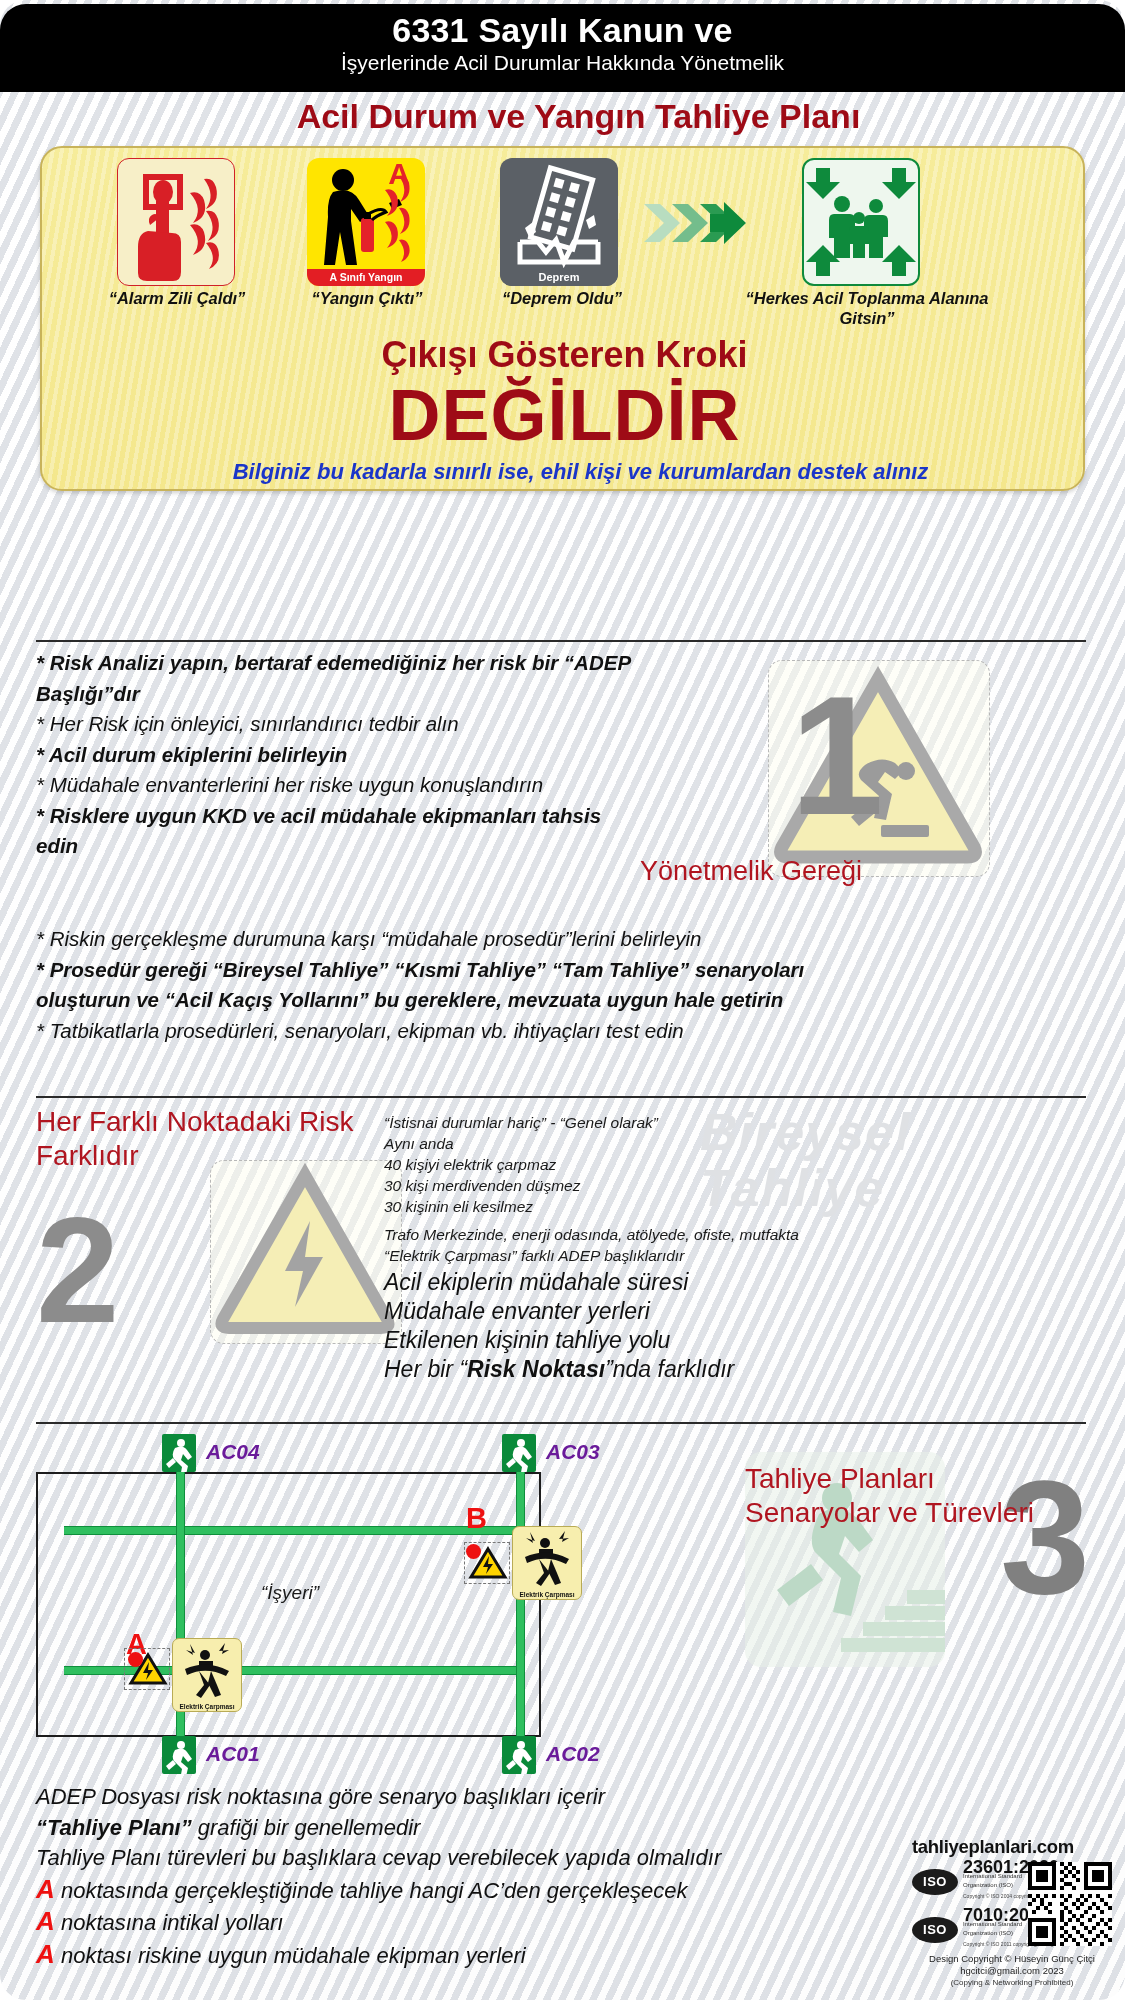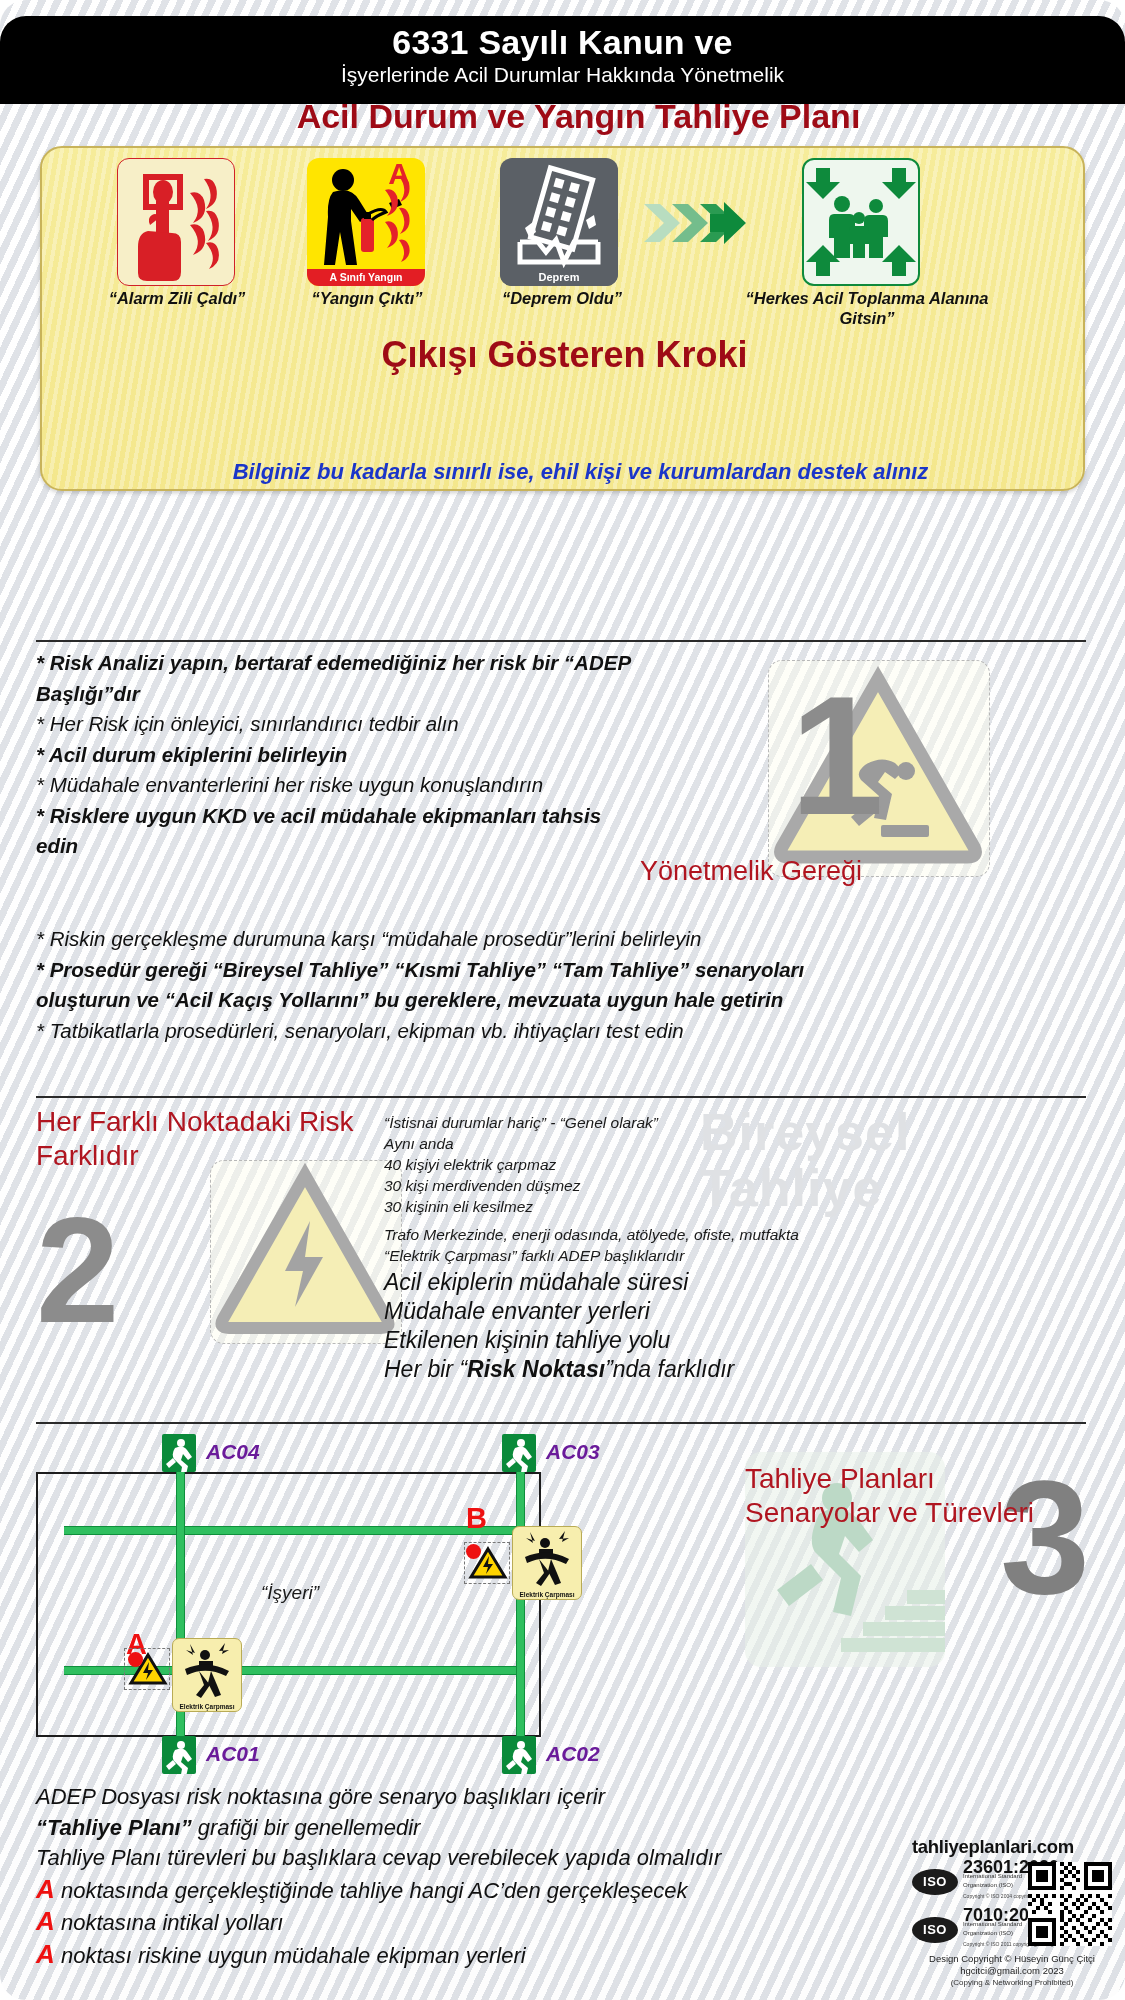--- a/index.html
+++ b/index.html
@@ -16,21 +16,21 @@
         rgba(255,255,255,.95) 0px, rgba(255,255,255,.95) 7px,
         rgba(222,225,230,.95) 7px, rgba(222,225,230,.95) 14px),
       linear-gradient(170deg,#fdfdfd 0%,#f2f3f5 45%,#d7d9dd 100%);
     box-sizing:border-box;
     border-radius:26px;
     overflow:hidden;
   }
 
   
   .hdr{
-    position:absolute;left:0;top:16px;width:1125px;height:88px;
+    position:absolute;left:0;top:4px;width:1125px;height:88px;
     background:#000;border-radius:26px 26px 0 0;
     text-align:center;color:#fff;
     box-sizing:border-box;padding-top:6px;
   }
   .hdr-t1{font-size:34px;font-weight:bold;letter-spacing:.2px;line-height:40px;}
   .hdr-t2{font-size:21px;font-weight:normal;line-height:26px;}
 
   .subtitle{
     position:absolute;left:0;top:96px;width:1125px;text-align:center;
     color:#9e0b16;font-size:34px;font-weight:bold;line-height:40px;padding-left:16px;
@@ -113,21 +113,21 @@
   .s2-head{
     position:absolute;left:36px;top:1105px;width:330px;
     color:#b01520;font-size:28px;line-height:34px;
   }
   .badge-2{
     position:absolute;left:36px;top:1195px;width:130px;height:150px;
     font-size:150px;font-weight:bold;color:#8c8c8c;line-height:150px;text-align:left;
   }
   .ghost{
     position:absolute;color:#dfe1e4;font-weight:bold;font-size:52px;
-    line-height:56px;letter-spacing:1px;text-align:left;
+    line-height:56px;letter-spacing:1px;text-align:left;font-style:italic;
   }
   .s2-sm{
     position:absolute;left:384px;top:1112px;width:560px;
     font-size:15.5px;line-height:21px;color:#1a1a1a;font-style:italic;
   }
   .s2-sm .gap{display:block;height:7px;}
   .s2-big{
     position:absolute;left:384px;top:1268px;width:600px;
     font-size:23px;line-height:29px;color:#111;font-style:italic;
   }
@@ -306,20 +306,21 @@
         </div>
       </div>
     </div>
 
     <div class="cap" style="left:40px;top:140px;width:190px;">“Alarm Zili Çaldı”</div>
     <div class="cap" style="left:230px;top:140px;width:190px;">“Yangın Çıktı”</div>
     <div class="cap" style="left:425px;top:140px;width:190px;">“Deprem Oldu”</div>
     <div class="cap" style="left:700px;top:140px;width:250px;">“Herkes Acil Toplanma Alanına Gitsin”</div>
 
     <div class="krokiline">Çıkışı Gösteren Kroki</div>
+    <div class="degildir">DEĞİLDİR</div>
     <div class="ybot">Bilginiz bu kadarla sınırlı ise, ehil kişi ve kurumlardan destek alınız</div>
   </div>
 
   <div class="rule" style="left:36px;top:640px;width:1050px;"></div>
 
   <div class="s1-list">
     <div class="b">* Risk Analizi yapın, bertaraf edemediğiniz her risk bir “ADEP Başlığı”dır</div>
     <div>* Her Risk için önleyici, sınırlandırıcı tedbir alın</div>
     <div class="b">* Acil durum ekiplerini belirleyin</div>
     <div>* Müdahale envanterlerini her riske uygun konuşlandırın</div>

